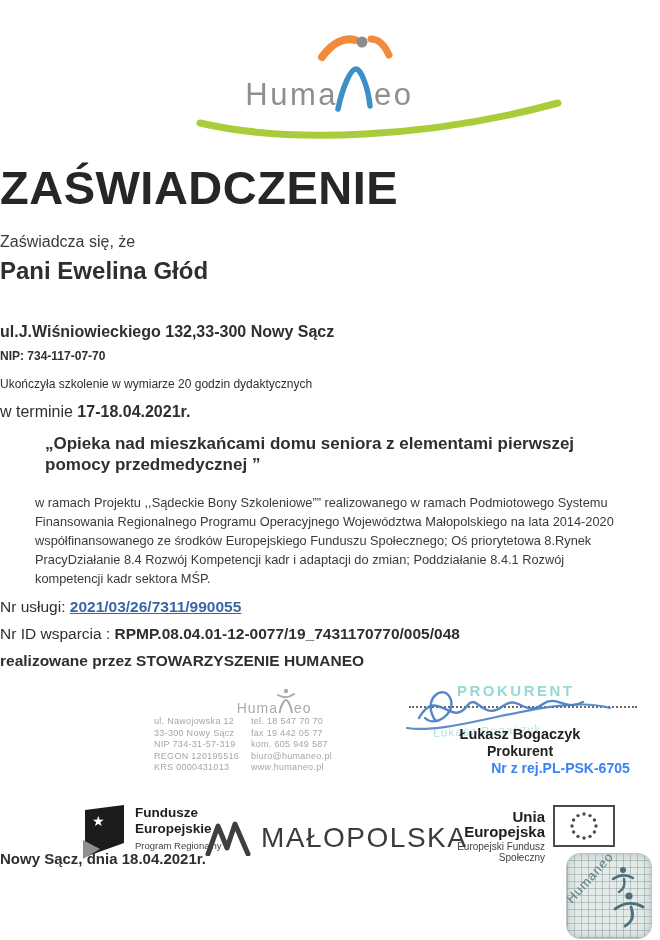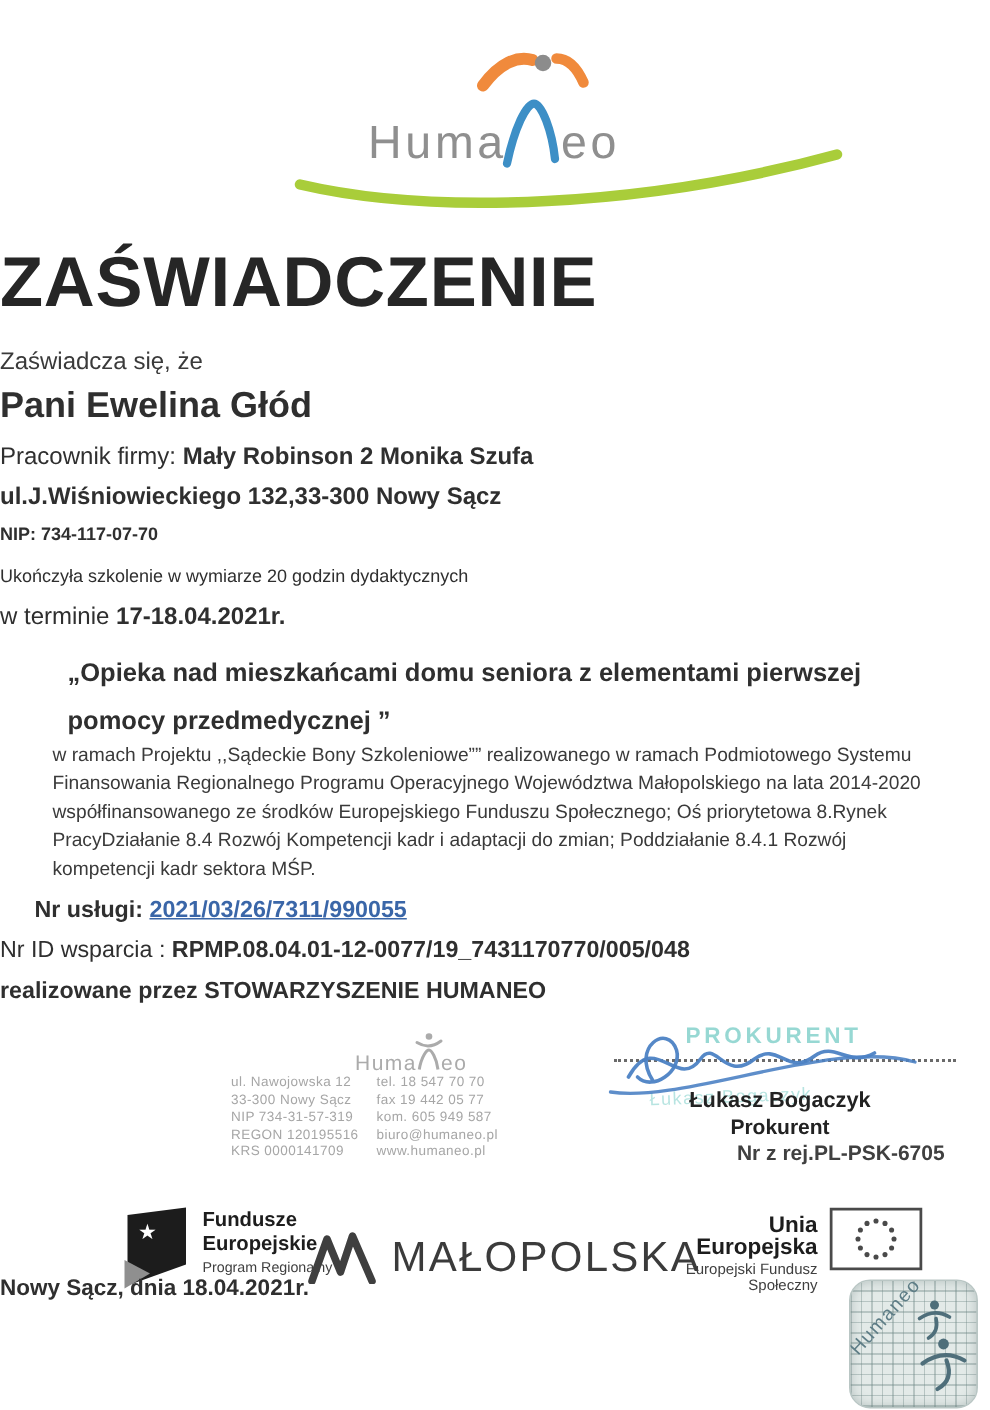--- a/index.html
+++ b/index.html
@@ -13,47 +13,47 @@
   .intro{top:233px;font-size:16px;color:#3a3a3a;}
   .recipient{top:257px;font-size:24px;font-weight:bold;}
   .employer{top:296px;font-size:16px;}
   .address{top:323px;font-size:16px;font-weight:bold;}
   .nip{top:349px;font-size:12px;font-weight:bold;}
   .completion{top:377px;font-size:12px;}
   .term{top:403px;font-size:16px;}
   .bold{font-weight:bold;}
   .course{
     top:433px;font-size:17px;font-weight:bold;
-    left:45px;right:30px;line-height:32px;
+    left:45px;right:30px;line-height:21px;
   }
   .paragraph{
     top:493px;left:35px;right:35px;font-size:12.8px;line-height:19px;color:#3a3a3a;
   }
   .service{top:598px;font-size:15.5px;}
-  .service .label{font-weight:bold;margin-left:23px;}
+  .service .label{font-weight:normal;}
   .service a{color:#3a66a8;font-weight:bold;text-decoration:underline;}
   .support{top:625px;font-size:15.5px;}
   .realized{top:652px;font-size:15.5px;font-weight:bold;}
 
   
   .org-stamp{position:absolute;left:152px;top:686px;width:195px;height:92px;color:#a6a6a6;}
   .org-stamp .mini-logo{position:absolute;left:78px;top:0;}
   .org-stamp .col{position:absolute;top:30px;font-size:9px;line-height:11.5px;letter-spacing:0.3px;white-space:nowrap;}
   .org-stamp .col.left{left:2px;}
   .org-stamp .col.right{left:99px;}
 
   
   .sig{position:absolute;left:405px;top:676px;width:248px;height:100px;}
   .sig .stamp-title{position:absolute;left:52px;top:6px;font-size:15px;font-weight:bold;color:#7ecfc9;letter-spacing:2.5px;opacity:.8;}
   .sig .stamp-name{position:absolute;left:28px;top:48px;font-size:12px;color:#7ecfc9;opacity:.55;letter-spacing:1px;transform:rotate(-2deg);}
   .sig .dotline{position:absolute;left:4px;top:30px;width:228px;border-bottom:2px dotted #6a6a6a;}
   .sig svg.scribble{position:absolute;left:0;top:0px;}
   .sig .name{position:absolute;left:20px;top:50px;width:190px;text-align:center;font-size:14.5px;font-weight:bold;color:#222;}
   .sig .role{position:absolute;left:20px;top:67px;width:190px;text-align:center;font-size:14px;font-weight:bold;color:#222;}
-  .sig .registry{position:absolute;left:58px;top:84px;width:195px;text-align:center;font-size:14px;font-weight:bold;color:#404040;}
+  .sig .registry{position:absolute;left:58px;top:84px;width:195px;text-align:center;font-size:14px;font-weight:bold;color:#3b82f6;}
 
   
   .fe-logo{position:absolute;left:75px;top:803px;width:180px;height:60px;}
   .fe-logo .fe-text{position:absolute;left:60px;top:2px;}
   .fe-logo .l1,.fe-logo .l2{font-size:13.5px;font-weight:bold;line-height:16px;color:#1d1d1d;}
   .fe-logo .l3{font-size:9.5px;color:#3f3f3f;margin-top:3px;}
 
   .mp-logo{position:absolute;left:205px;top:818px;height:40px;display:flex;align-items:center;}
   .mp-logo .mp-text{font-size:28px;color:#3b3b3b;letter-spacing:1.5px;margin-left:10px;}
 
@@ -96,24 +96,20 @@
     <path d="M 338,104 C 343,80 351,64 356,64 C 361,64 368,82 370,101" fill="none" stroke="#3d8fc6" stroke-width="5.5" stroke-linecap="round"></path>
     <text x="374" y="100" font-size="31" letter-spacing="2.5" fill="#8f8f8f">eo</text>
 
     <path d="M 200,118 C 290,139 430,133 558,98" fill="none" stroke="#a9cd3a" stroke-width="7" stroke-linecap="round"></path>
   </svg>
 
   <div class="cline title">ZAŚWIADCZENIE</div>
   <div class="cline intro">Zaświadcza się, że</div>
   <div class="cline recipient">Pani Ewelina Głód</div>
 
-  <div class="cline employer">
-    <span>Pracownik firmy:</span>
-    <span class="bold">Mały Robinson 2 Monika Szufa</span>
-  </div>
   <div class="cline address bold">ul.J.Wiśniowieckiego 132,33-300 Nowy Sącz</div>
   <div class="cline nip">NIP: 734-117-07-70</div>
   <div class="cline completion">Ukończyła szkolenie w wymiarze 20 godzin dydaktycznych</div>
   <div class="cline term">
     <span>w terminie</span>
     <span class="bold">17-18.04.2021r.</span>
   </div>
 
   <div class="cline course">„Opieka nad mieszkańcami domu seniora z elementami pierwszej pomocy przedmedycznej ”</div>
 
@@ -135,21 +131,21 @@
       <path d="M 48,9 Q 56,14 64,8" fill="none" stroke="#ababab" stroke-width="2" stroke-linecap="round"></path>
       <text x="48" y="27" text-anchor="end" font-size="14" letter-spacing="1" fill="#ababab">Huma</text>
       <path d="M 49.5,27 C 51,18 54.5,14 56,14 C 57.5,14 61,19 62,27" fill="none" stroke="#ababab" stroke-width="2"></path>
       <text x="64" y="27" font-size="14" letter-spacing="1" fill="#ababab">eo</text>
     </svg>
     <div class="col left">
       <div>ul. Nawojowska 12</div>
       <div>33-300 Nowy Sącz</div>
       <div>NIP 734-31-57-319</div>
       <div>REGON 120195516</div>
-      <div>KRS 0000141709</div>
+      <div>KRS 0000431013</div>
     </div>
     <div class="col right">
       <div>tel. 18 547 70 70</div>
       <div>fax 19 442 05 77</div>
       <div>kom. 605 949 587</div>
       <div>biuro@humaneo.pl</div>
       <div>www.humaneo.pl</div>
     </div>
   </div>
 

